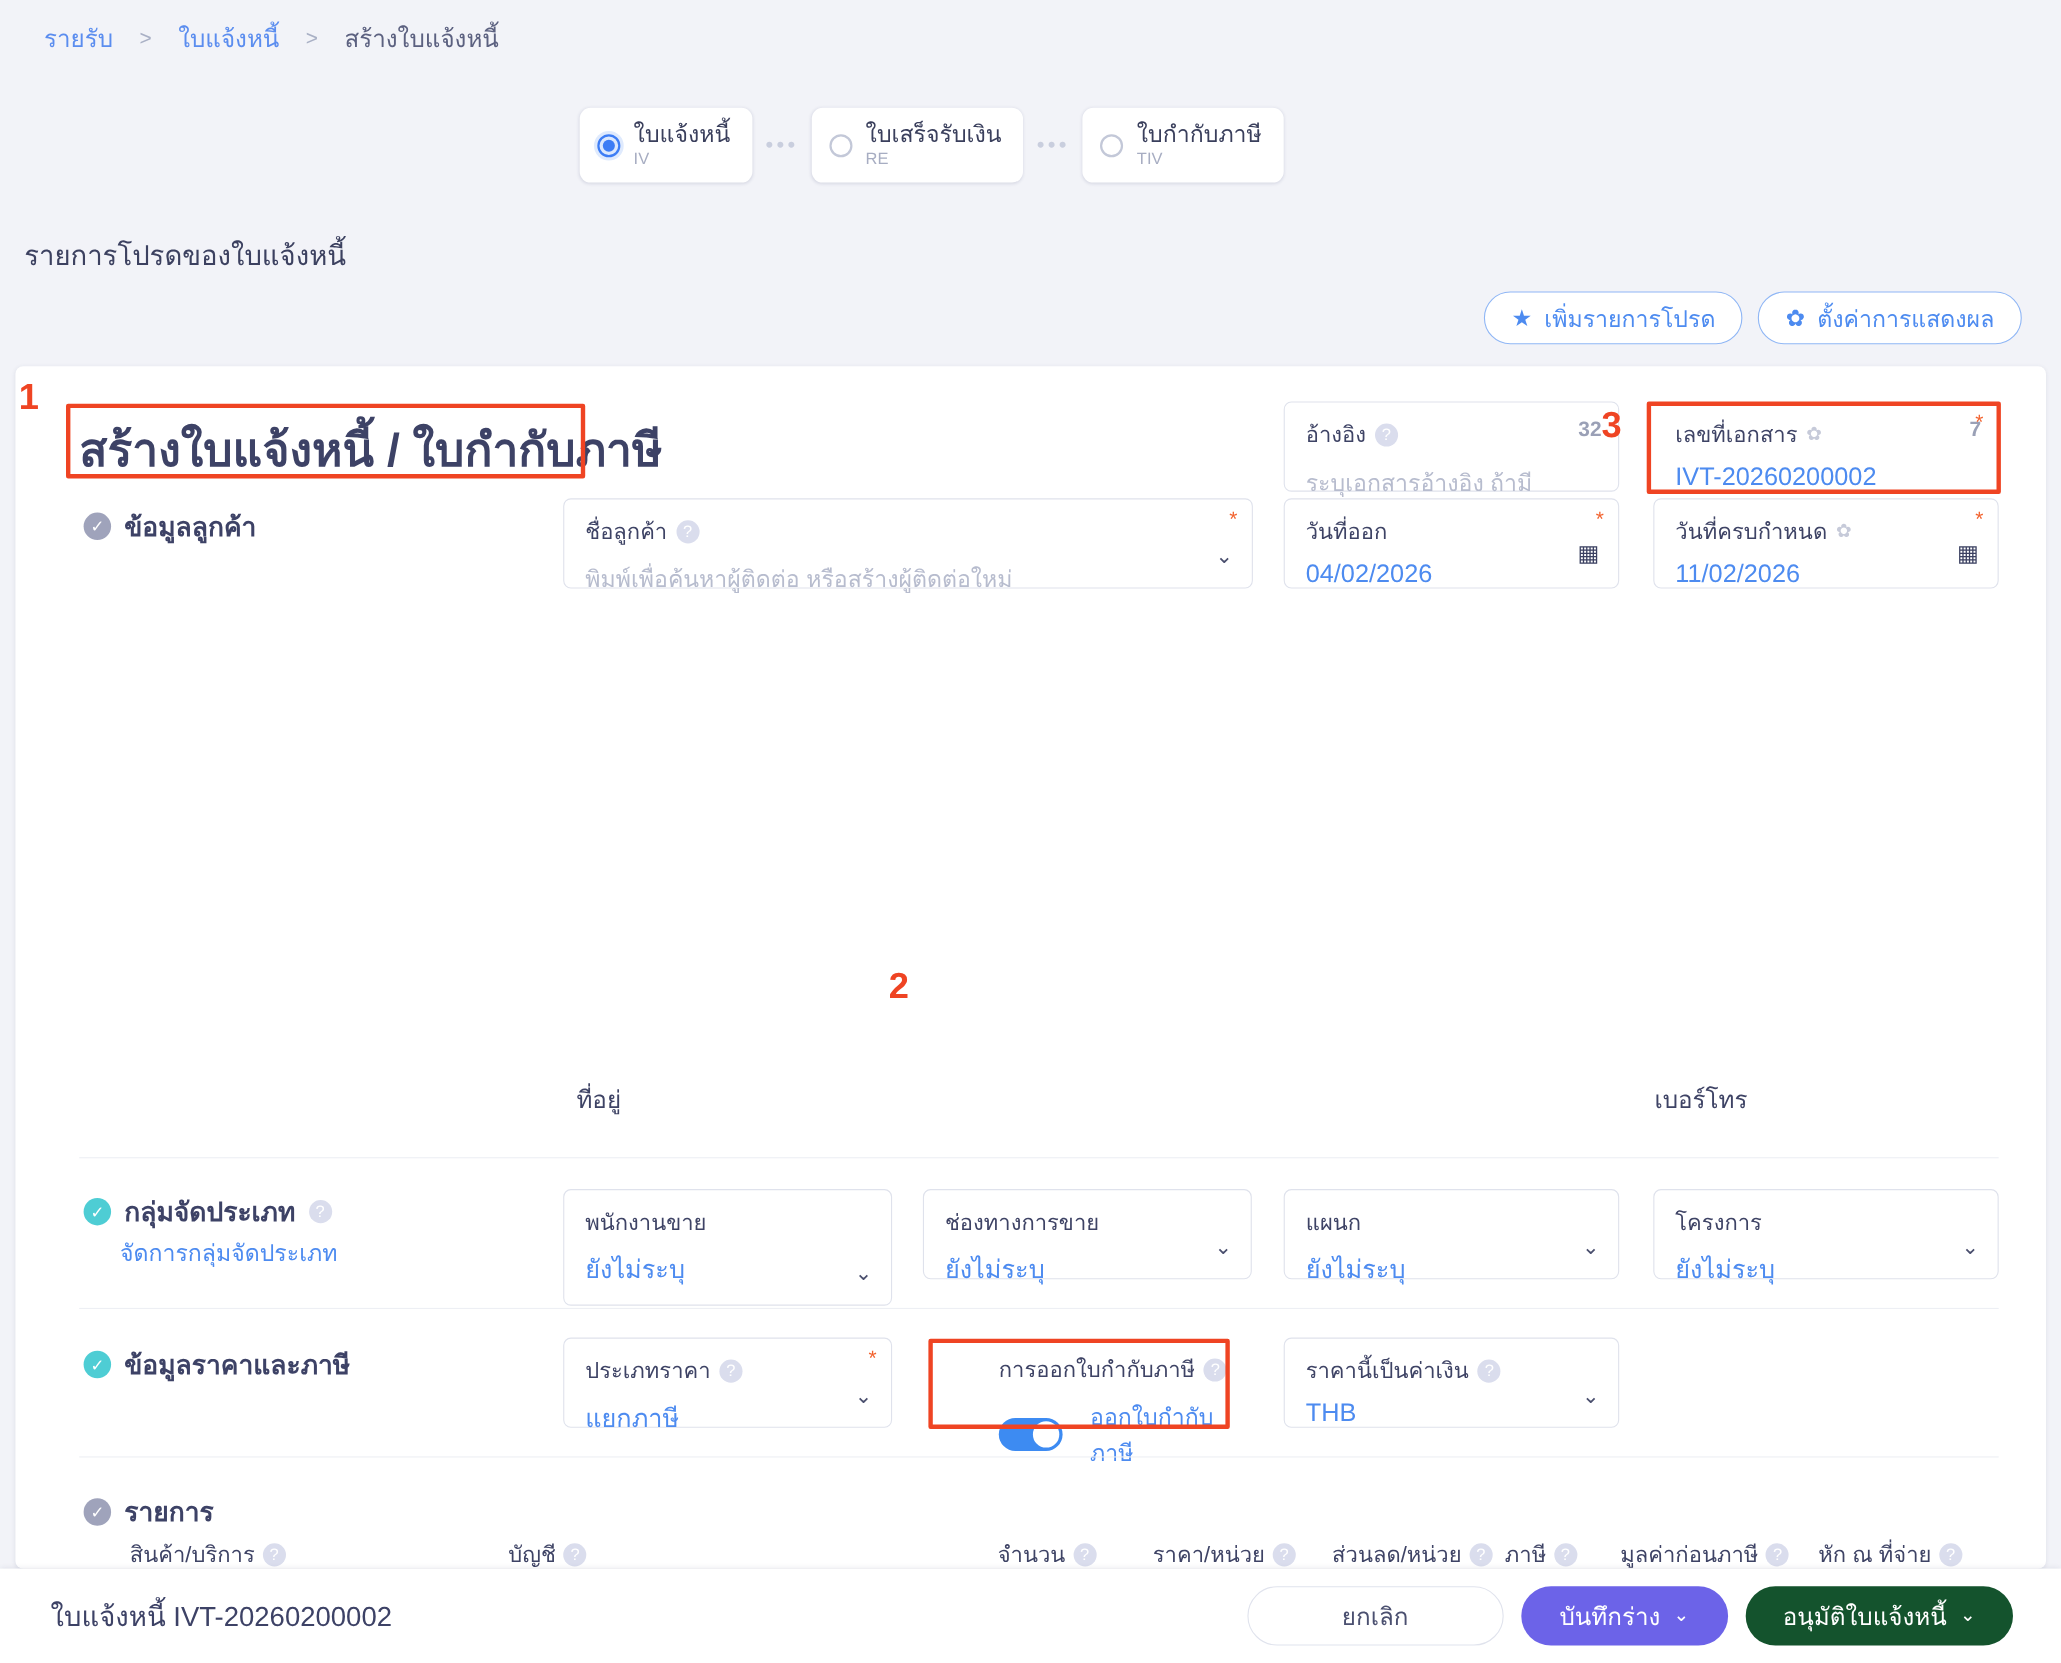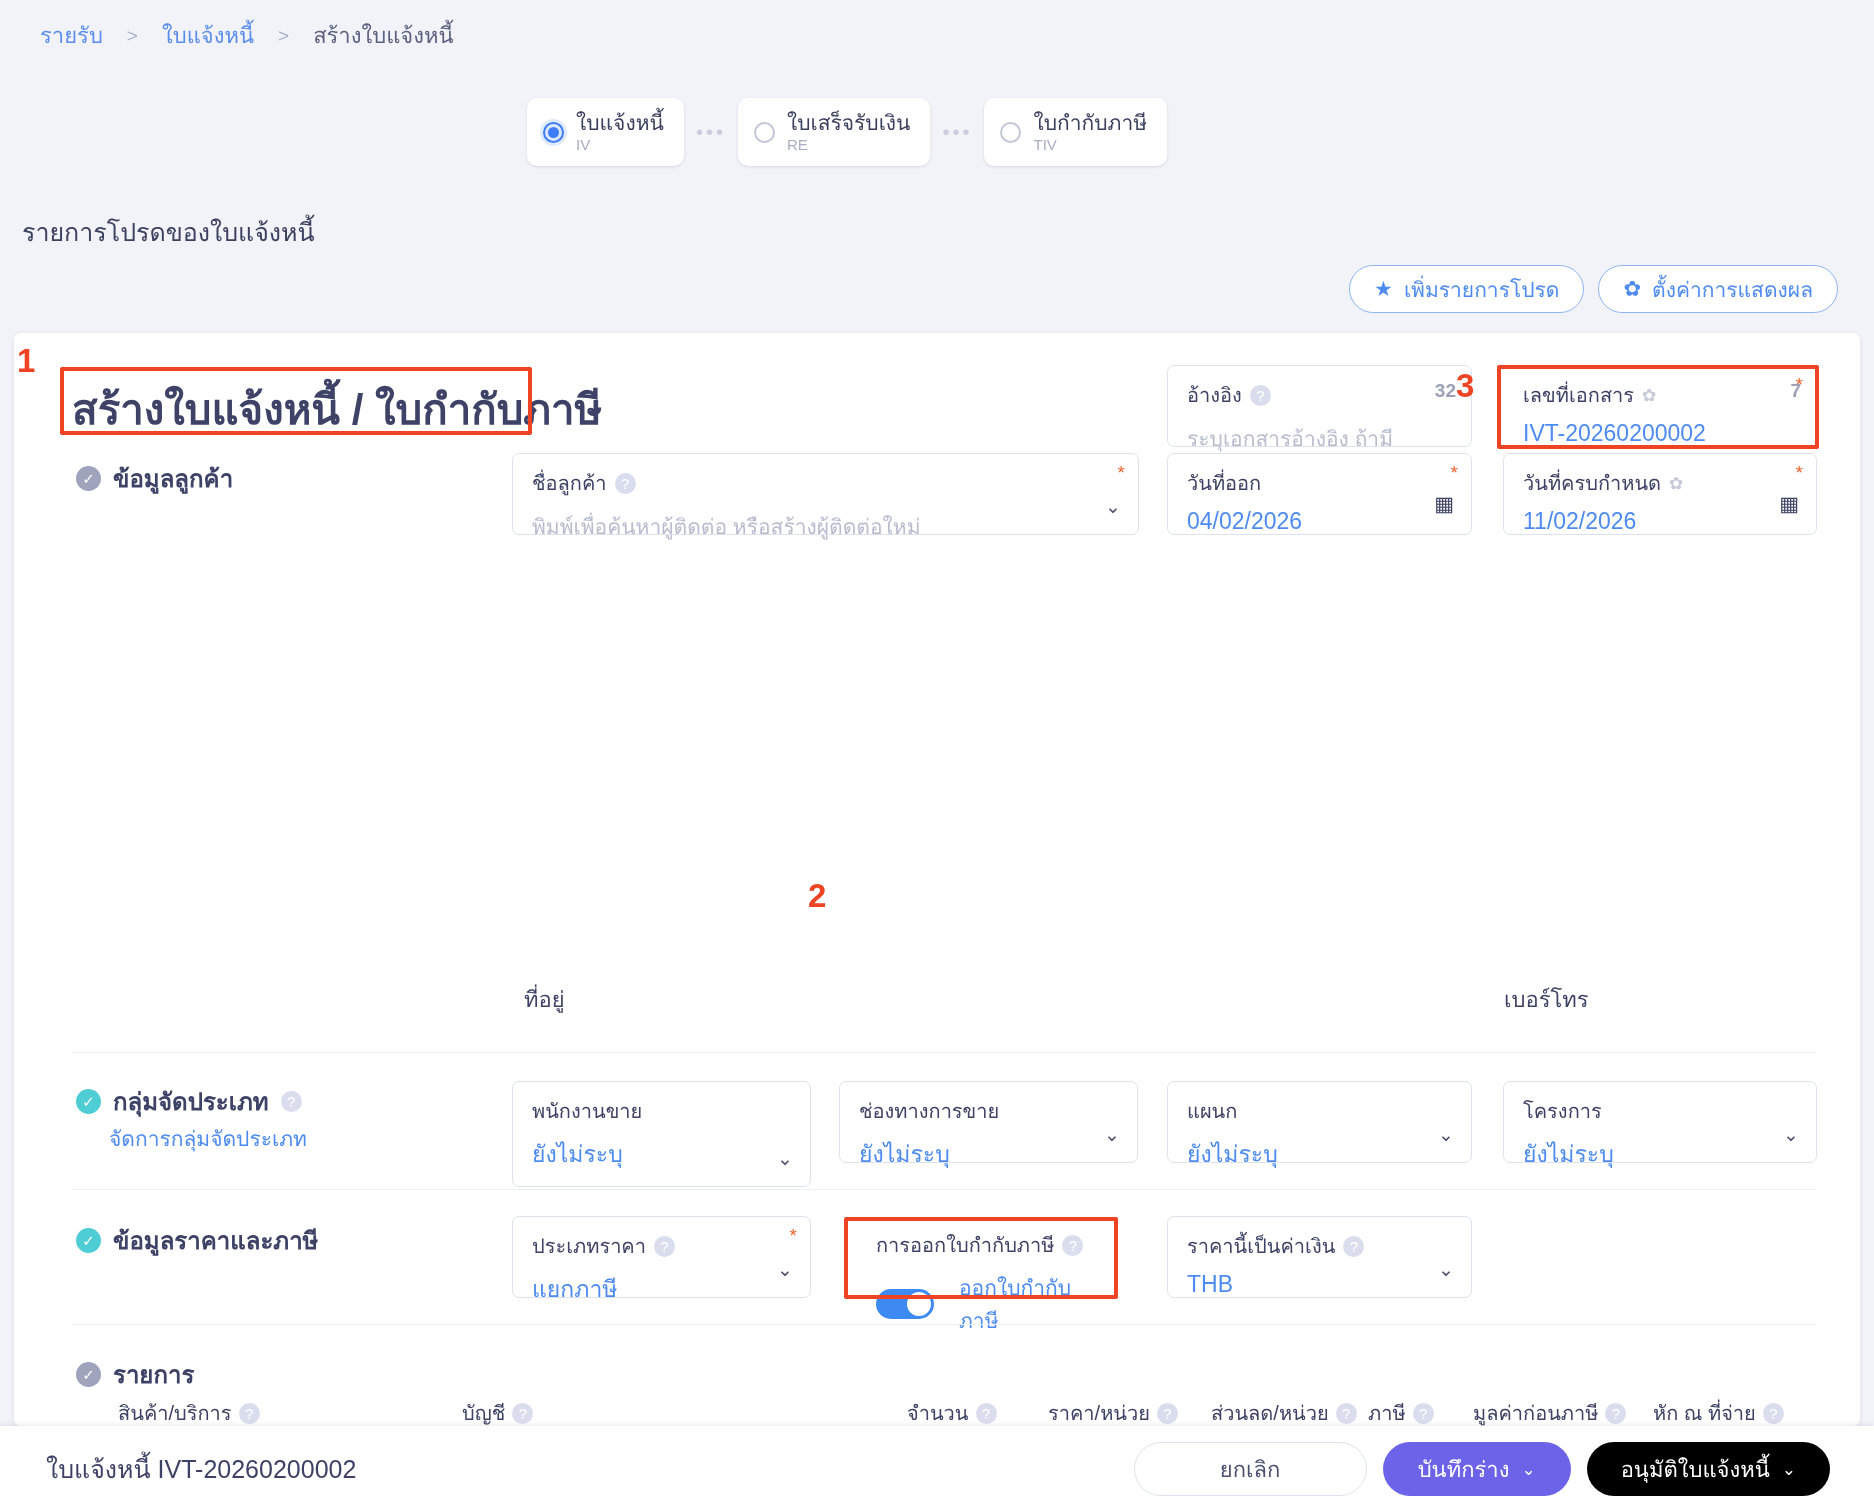--- a/index.html
+++ b/index.html
@@ -139,21 +139,21 @@
     display: flex; align-items: center;
   }
   .footer-title { position: absolute; left: 46px; font-size: 25px; color: #3d4266; }
   .footer-btns { position: absolute; right: 44px; display: flex; gap: 16px; align-items: center; }
   .btn {
     height: 54px; border-radius: 28px; display: flex; align-items: center;
     justify-content: center; gap: 12px; padding: 0 34px; font-size: 22px; cursor: pointer;
   }
   .btn-cancel { background: #fff; border: 1.3px solid #e0e3ed; color: #4b5070; min-width: 233px; }
   .btn-draft { background: #6c63e8; color: #fff; min-width: 188px; }
-  .btn-approve { background: #000000; color: #fff; min-width: 226px; }
+  .btn-approve { background: #14532d; color: #fff; min-width: 226px; }
   .caret { font-size: 17px; }
 </style>
 </head>
 <body>
 
 <div class="page">
 
   <div class="breadcrumb">
     <span class="crumb-link">รายรับ</span>
     <span class="crumb-sep">&gt;</span>
@@ -298,21 +298,21 @@
     <div class="fbox" style="left:498px; top:883px; width:299px; height:82px;">
       <span class="flabel">
         <span>ประเภทราคา</span>
         <span class="qmark">?</span>
       </span>
       <span class="req">*</span>
       <span class="fvalue" style="display:block">แยกภาษี</span>
       <span class="chev">⌄</span>
     </div>
 
-    <div style="position:absolute; left:844px; top:883px; width:264px; height:82px; padding:13px 16px 0 18px;">
+    <div style="position:absolute; left:876px; top:883px; width:264px; height:82px; padding:13px 16px 0 18px;">
       <span class="flabel">
         <span>การออกใบกำกับภาษี</span>
         <span class="qmark">?</span>
       </span>
       <span style="display:flex;align-items:center;gap:13px;margin-top:10px;">
         <span class="toggle"></span>
         <span style="font-size:21px;color:#4d8bf0;margin-left:12px;">ออกใบกำกับภาษี</span>
       </span>
     </div>
 

